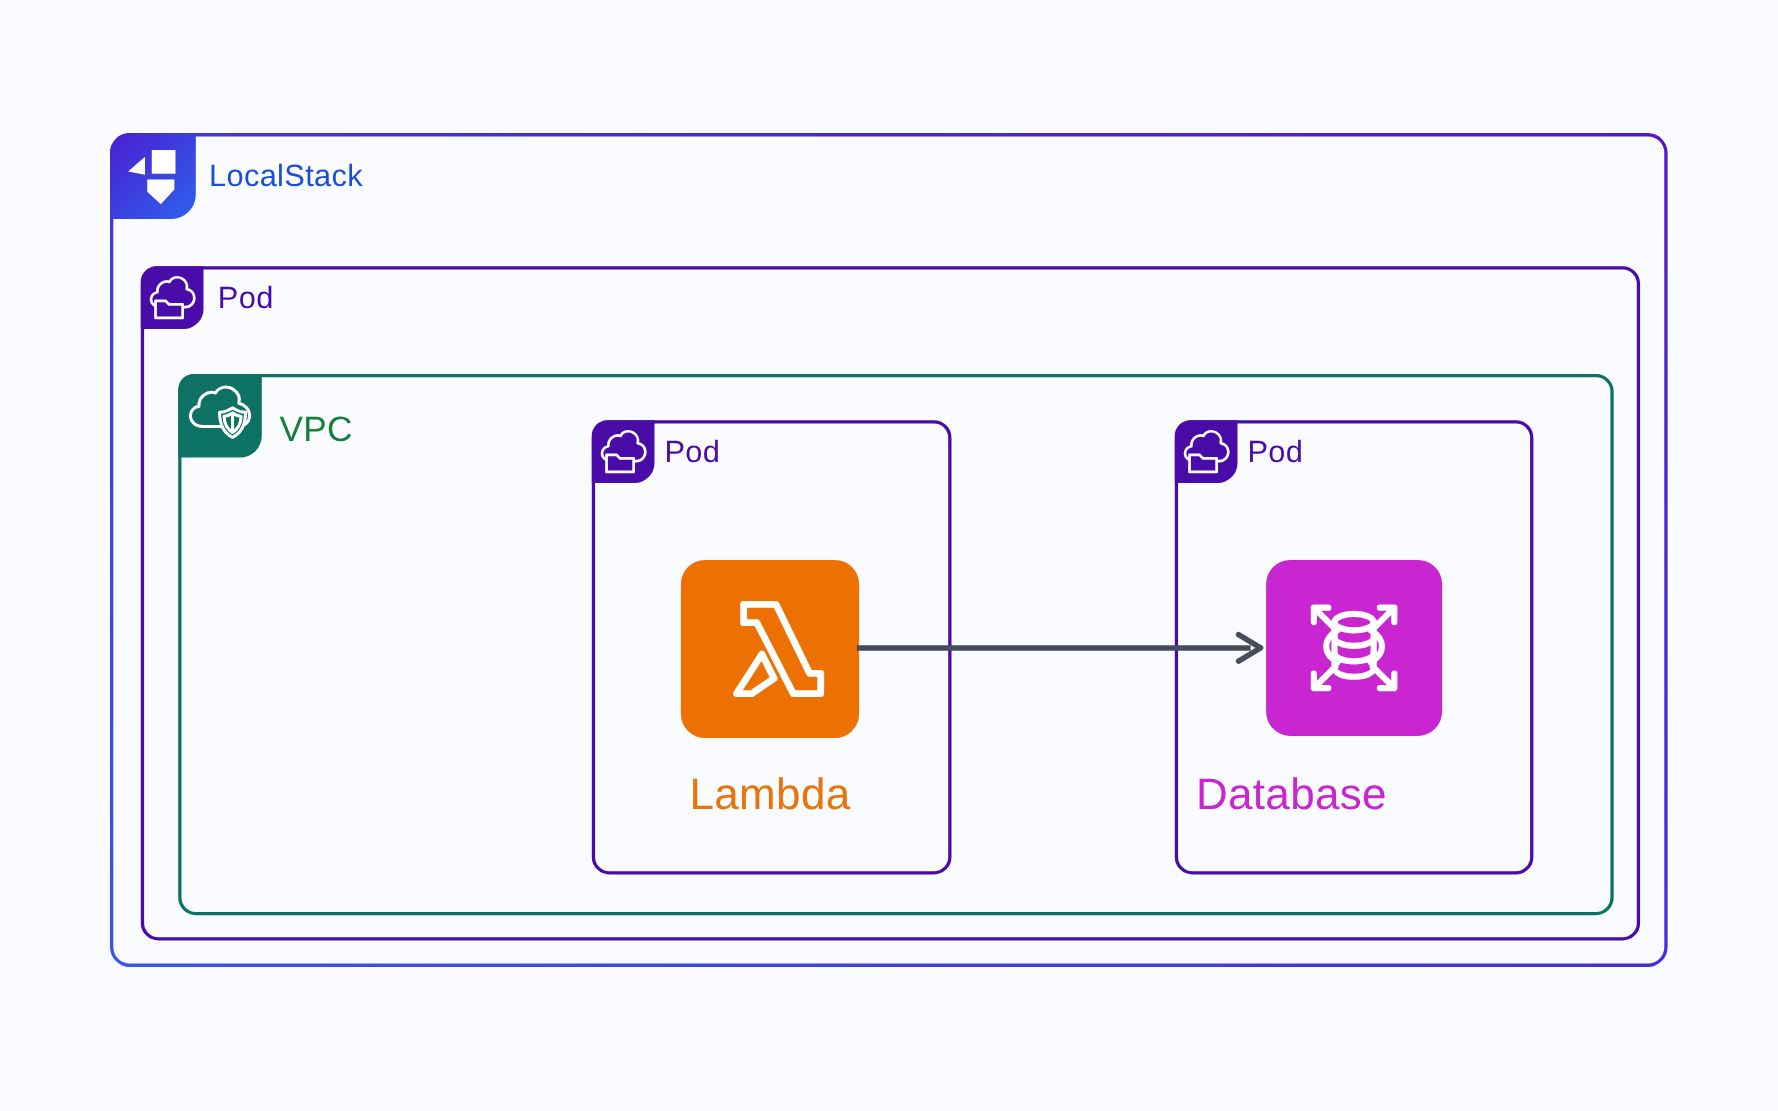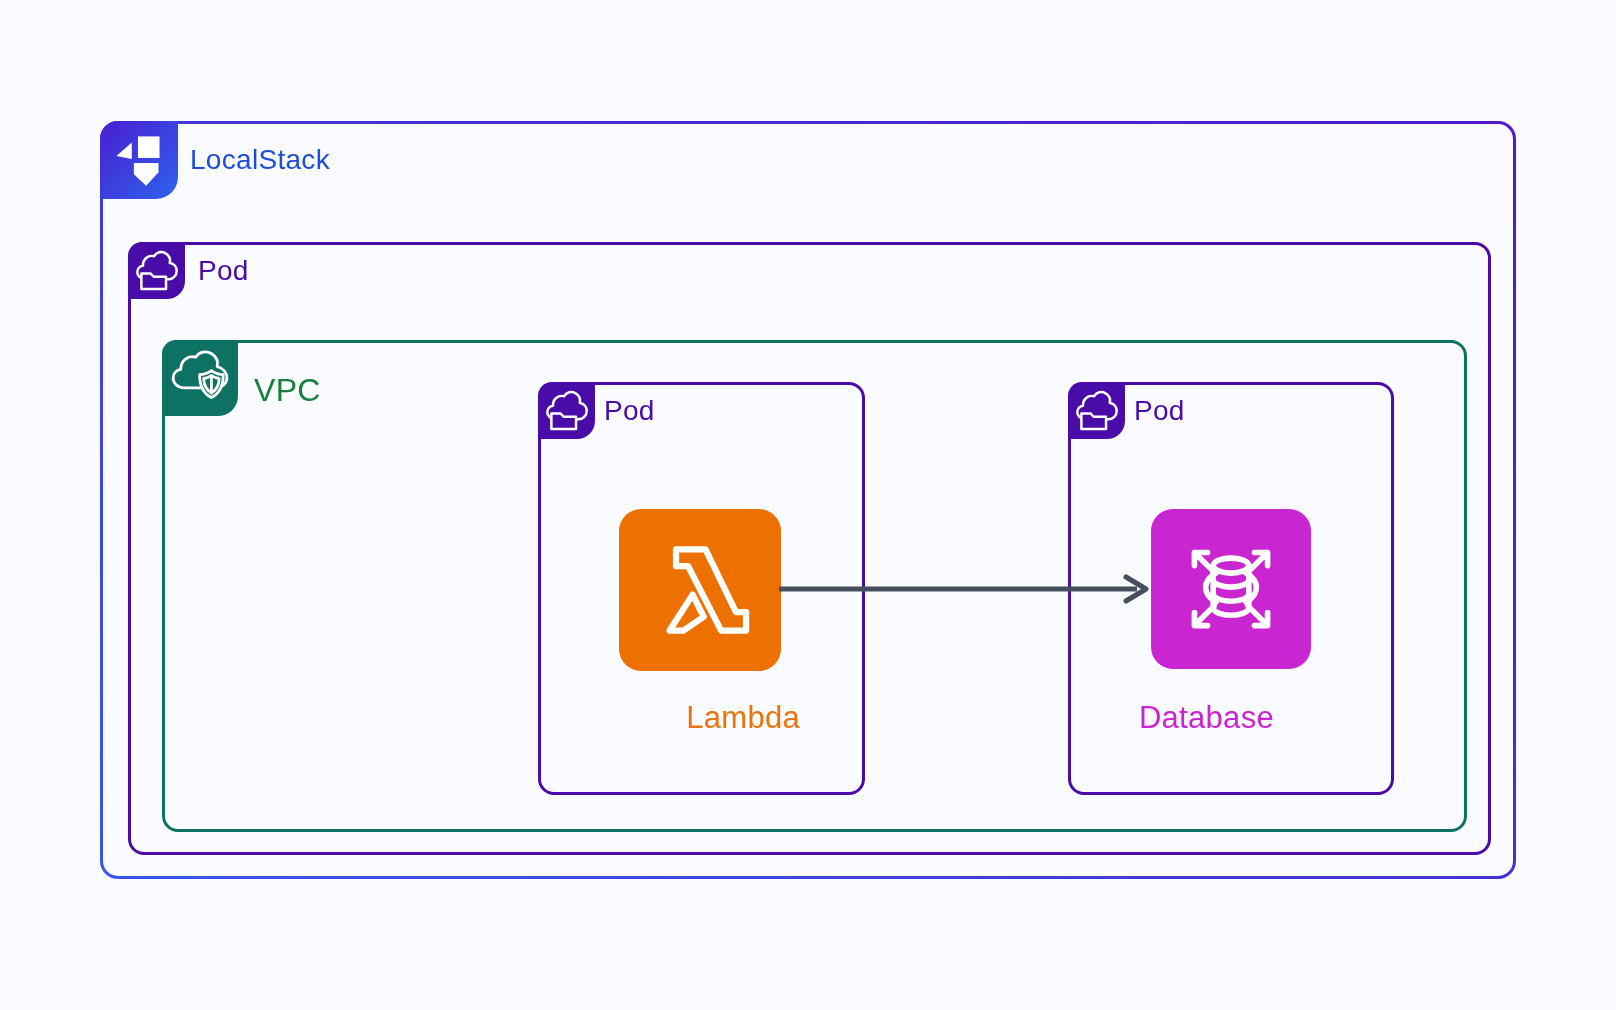--- a/index.html
+++ b/index.html
@@ -46,21 +46,21 @@
   .pod-outer-label  { left: 198px; top: 242px; height: 57px; font-size: 28px; color: #4A0CA8; }
   .vpc-label        { left: 254px; top: 352px; height: 76px; font-size: 32px; color: #15803d; }
   .pod1-label       { left: 604px; top: 382px; height: 57px; font-size: 28px; color: #4A0CA8; }
   .pod2-label       { left: 1134px; top: 382px; height: 57px; font-size: 28px; color: #4A0CA8; }
 
   
   .service-node { border-radius: 22px; display: flex; align-items: center; justify-content: center; }
   .lambda-node   { left: 619px; top: 509px; width: 162px; height: 162px; background: #ED7100; }
   .database-node { left: 1151px; top: 509px; width: 160px; height: 160px; background: #C925D1; }
 
-  .service-label { text-align: right; font-size: 31px; font-weight: 500; letter-spacing: .3px; }
+  .service-label { text-align: center; font-size: 40px; font-weight: 500; letter-spacing: .3px; }
   .lambda-label   { left: 600px;  top: 700px; width: 200px; color: #E8740B; }
   .database-label { left: 1074px; top: 700px; width: 200px; color: #C925D1; }
 
   
   .edge-svg { left: 775px; top: 573px; }
 </style>
 </head>
 <body>
 
 <div class="abs localstack-border">

